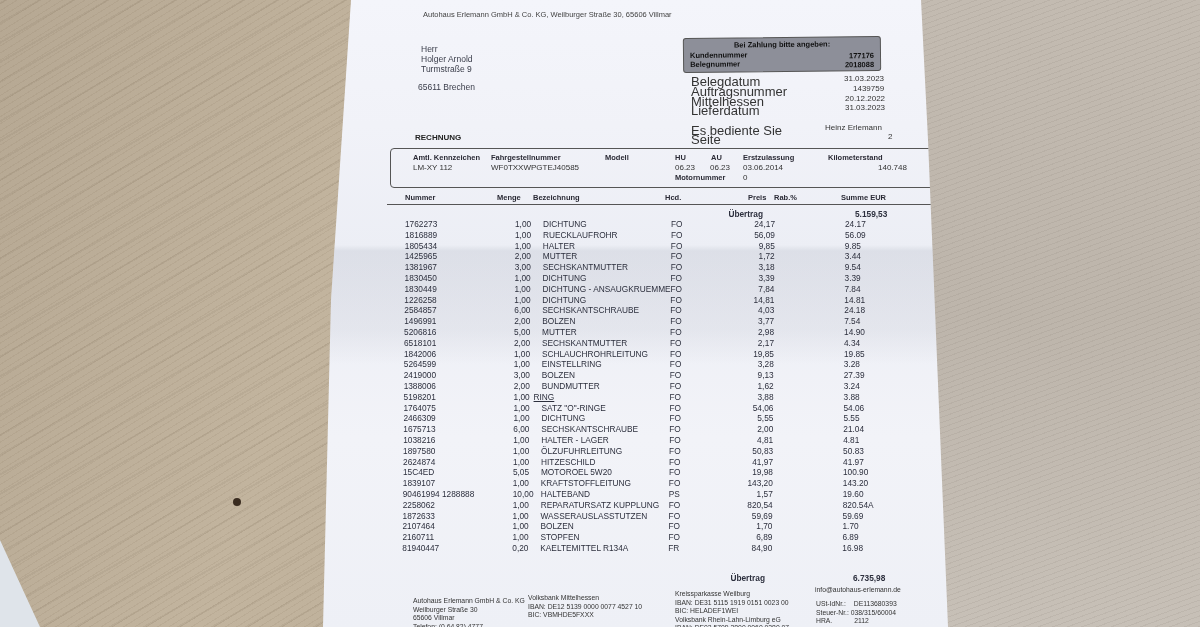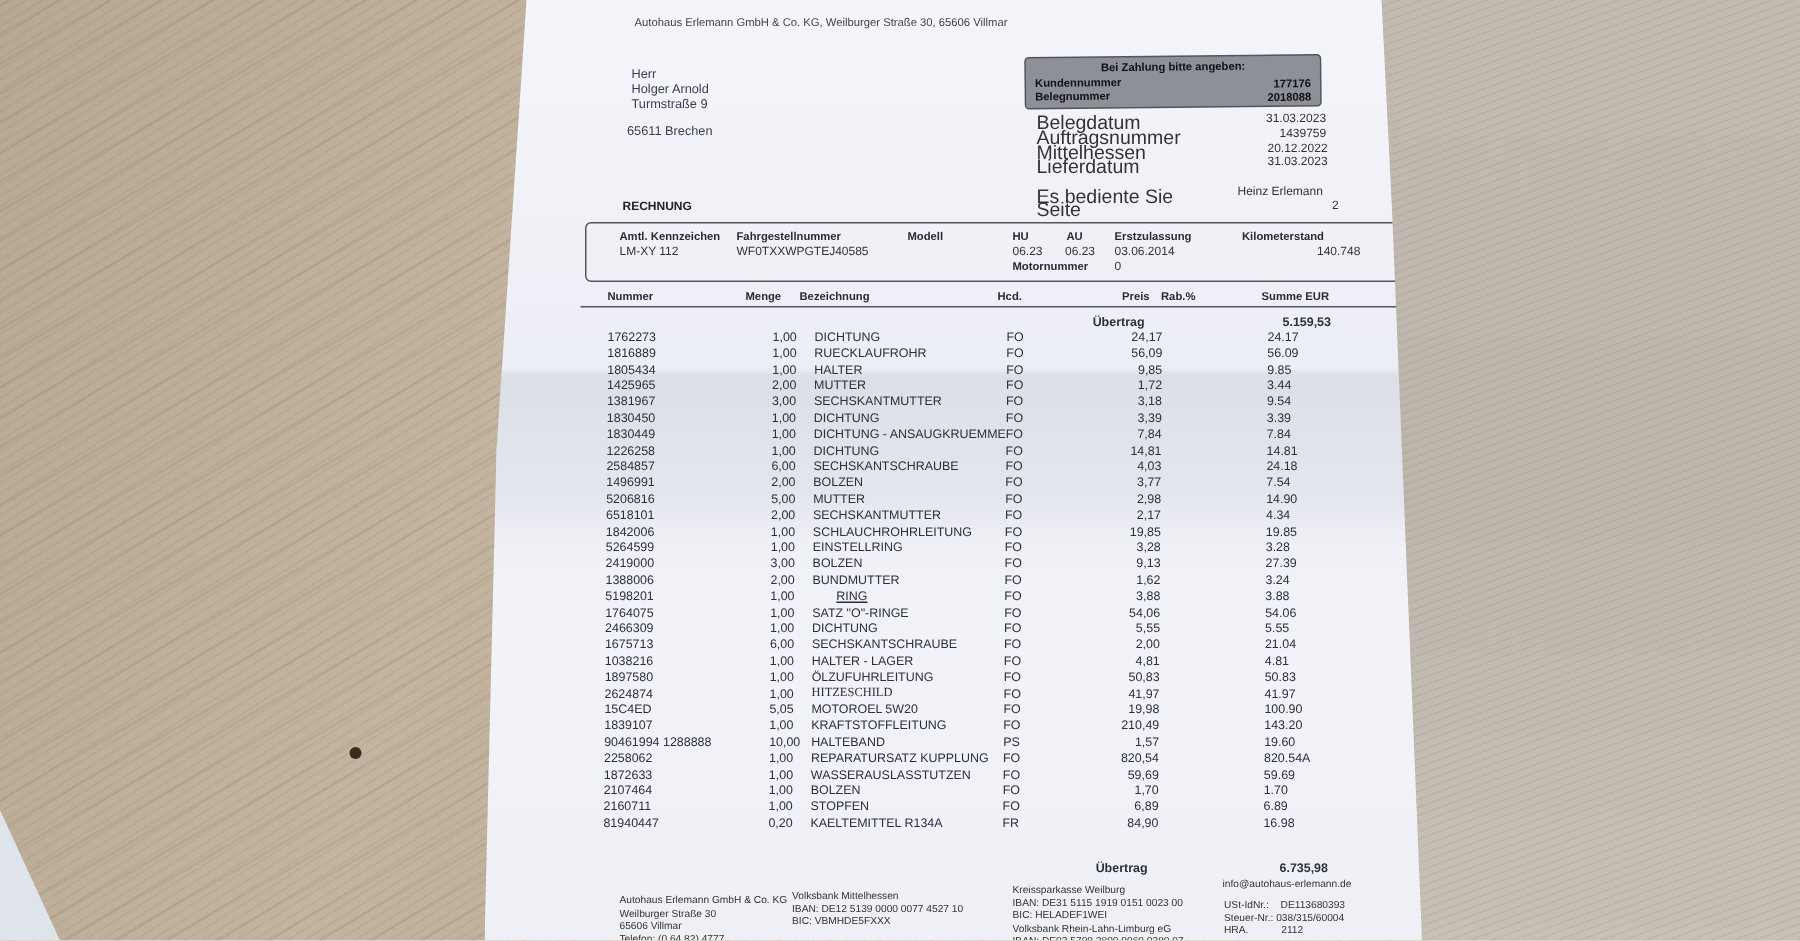--- a/index.html
+++ b/index.html
@@ -263,21 +263,21 @@
         <span class="c-preis">1,62</span>
         <span class="c-sum">3.24</span>
         <span style="left: 138px;">BUNDMUTTER</span>
       </div>
       <div class="row" style="left: 80.56px; top: 391.8px; width: 540px; padding-left: 22px;">
         <span class="c-num">5198201</span>
         <span class="c-qty">1,00</span>
         <span class="c-hcd">FO</span>
         <span class="c-preis">3,88</span>
         <span class="c-sum">3.88</span>
-        <span style="left: 154px; text-decoration: underline;">RING</span>
+        <span style="left: 130px; text-decoration: underline;">RING</span>
       </div>
       <div class="row" style="left: 80.47px; top: 402.6px; width: 540px;">
         <span class="c-num">1764075</span>
         <span class="c-qty">1,00</span>
         <span class="c-hcd">FO</span>
         <span class="c-preis">54,06</span>
         <span class="c-sum">54.06</span>
         <span style="left: 138px;">SATZ "O"-RINGE</span>
       </div>
       <div class="row" style="left: 80.38px; top: 413.4px; width: 540px;">
@@ -311,35 +311,35 @@
         <span class="c-preis">50,83</span>
         <span class="c-sum">50.83</span>
         <span style="left: 138px;">ÖLZUFUHRLEITUNG</span>
       </div>
       <div class="row" style="left: 80.02px; top: 456.6px; width: 540px;">
         <span class="c-num">2624874</span>
         <span class="c-qty">1,00</span>
         <span class="c-hcd">FO</span>
         <span class="c-preis">41,97</span>
         <span class="c-sum">41.97</span>
-        <span style="left: 138px; font-family: Liberation Serif, serif;">HITZESCHILD</span>
+        <span style="left: 138px;">HITZESCHILD</span>
       </div>
       <div class="row" style="left: 79.93px; top: 467.4px; width: 540px;">
         <span class="c-num">15C4ED</span>
         <span class="c-qty">5,05</span>
         <span class="c-hcd">FO</span>
         <span class="c-preis">19,98</span>
         <span class="c-sum">100.90</span>
         <span style="left: 138px;">MOTOROEL 5W20</span>
       </div>
       <div class="row" style="left: 79.84px; top: 478.2px; width: 540px;">
         <span class="c-num">1839107</span>
         <span class="c-qty">1,00</span>
         <span class="c-hcd">FO</span>
-        <span class="c-preis">210,49</span>
+        <span class="c-preis">143,20</span>
         <span class="c-sum">143.20</span>
         <span style="left: 138px;">KRAFTSTOFFLEITUNG</span>
       </div>
       <div class="row" style="left: 79.75px; top: 489px; width: 540px;">
         <span class="c-num">90461994 1288888</span>
         <span class="c-qty">10,00</span>
         <span class="c-hcd">PS</span>
         <span class="c-preis">1,57</span>
         <span class="c-sum">19.60</span>
         <span style="left: 138px;">HALTEBAND</span>

